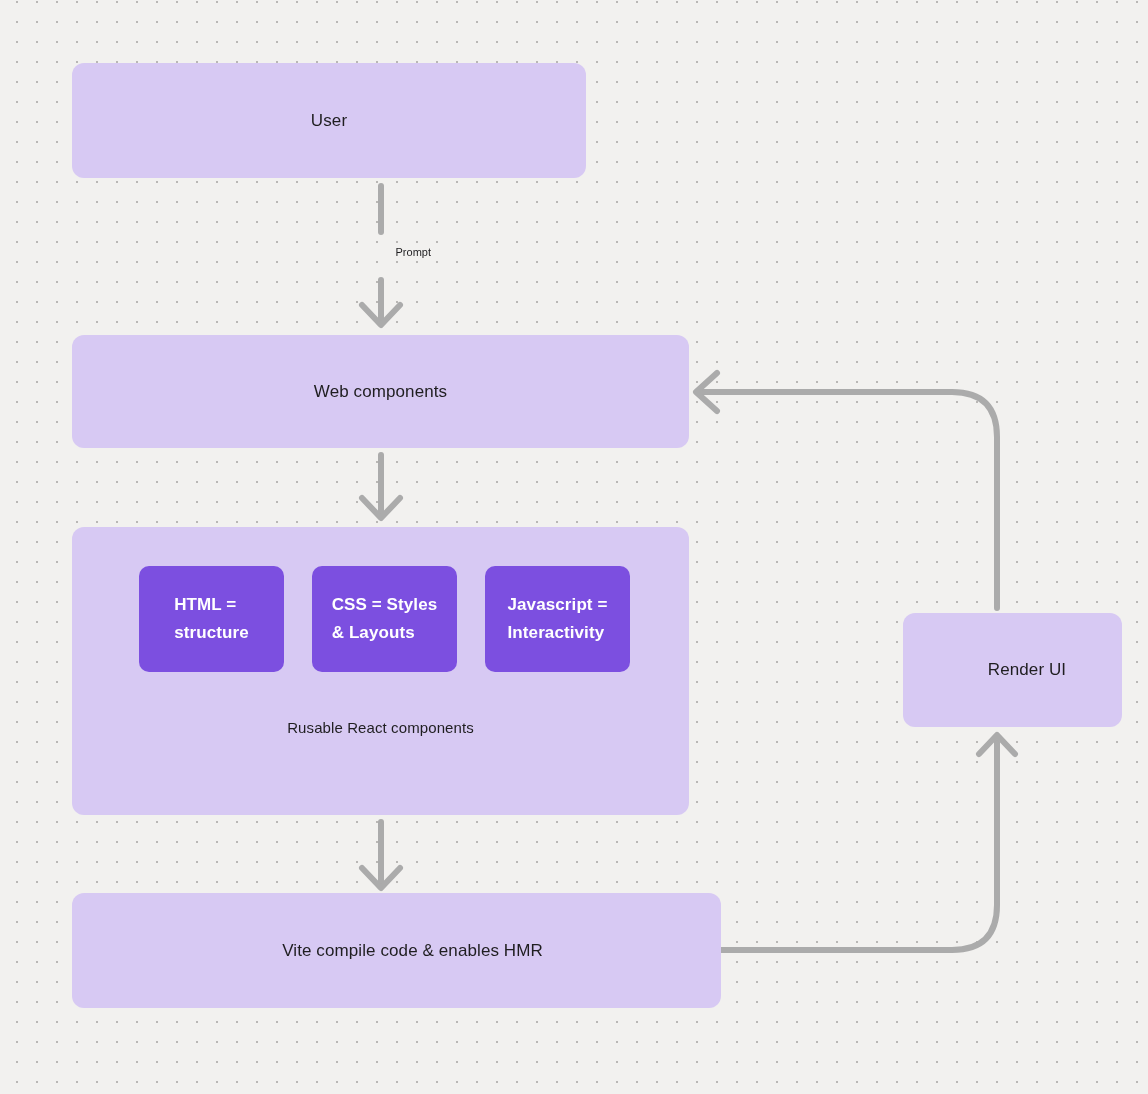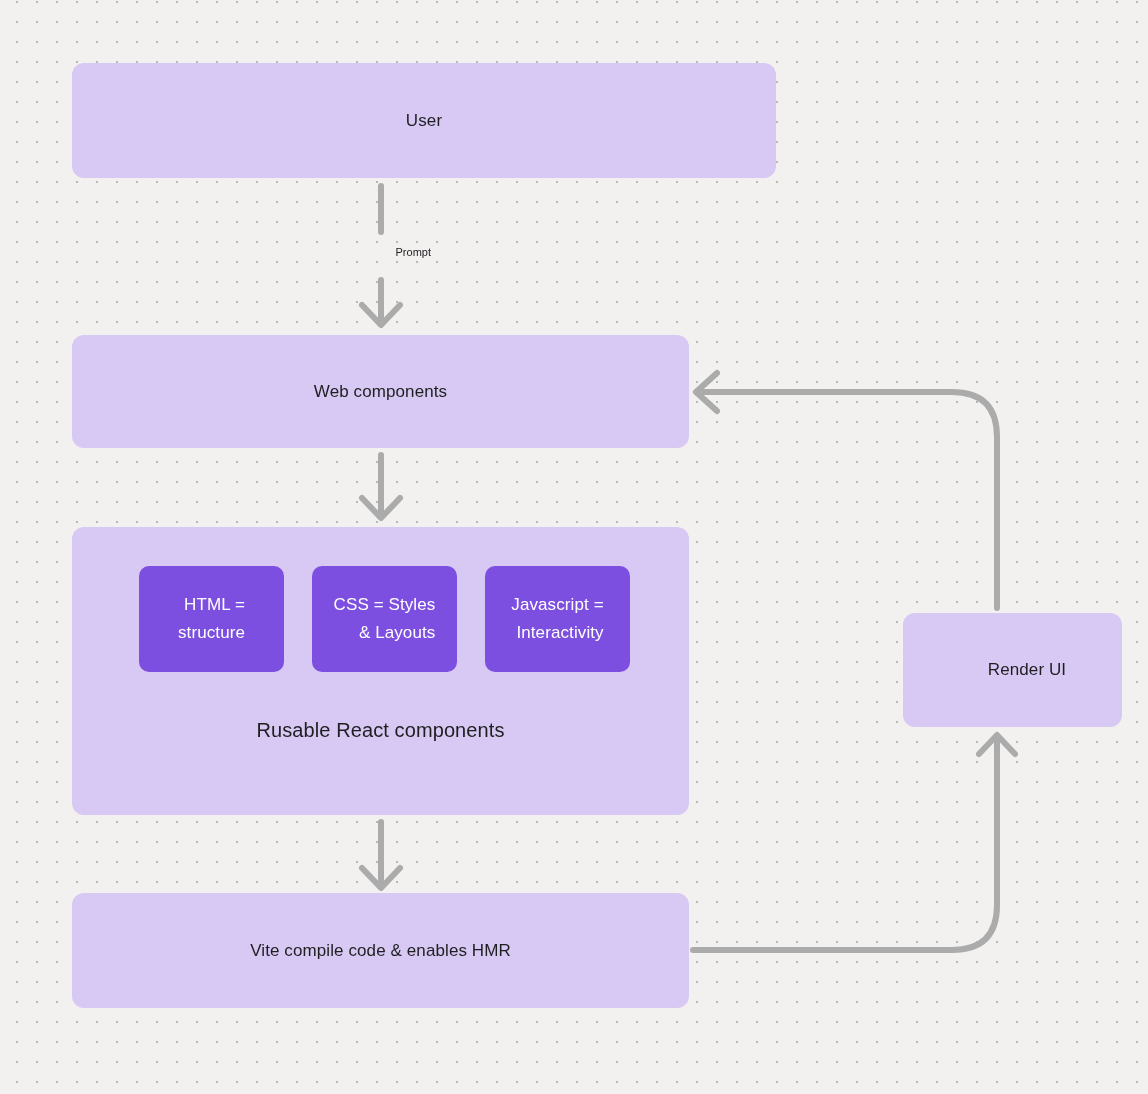--- a/index.html
+++ b/index.html
@@ -34,55 +34,55 @@
     background: var(--color-node_fill, #d6c9f2);
     border-radius: 12px;
     display: flex;
     align-items: center;
     justify-content: center;
     color: var(--color-node_text, #1f1e20);
     font-size: 17px;
     font-weight: 500;
     letter-spacing: 0.1px;
   }
-  .node-user            { left: 72px;  top: 63px;  width: 704px; height: 115px; text-align: right; }
+  .node-user            { left: 72px;  top: 63px;  width: 514px; height: 115px; text-align: right; }
   .node-webapp          { left: 72px;  top: 335px; width: 617px; height: 113px; }
   .node-group           { left: 72px;  top: 527px; width: 617px; height: 288px; display: block; }
-  .node-vite            { left: 72px;  top: 893px; width: 617px; height: 115px; }
+  .node-vite            { left: 72px;  top: 893px; width: 617px; height: 115px; padding-left: 32px; }
   .node-renderui        { left: 903px; top: 613px; width: 190px; height: 114px; padding-left: 29px; }
   .inner-row {
     position: absolute;
     left: 67px;
     top: 39px;
     display: flex;
     gap: 28px;
   }
   .inner {
     width: 145px;
     height: 106px;
     background: var(--color-inner_fill, #7c4fe0);
     color: var(--color-inner_text, #ffffff);
     border-radius: 10px;
     display: flex;
     align-items: center;
     justify-content: center;
-    text-align: right;
+    text-align: left;
     white-space: pre-line;
     font-size: 17px;
-    font-weight: 400;
+    font-weight: 700;
     line-height: 1.65;
   }
   .group-caption {
     position: absolute;
     left: 0;
     top: 192px;
     width: 100%;
     text-align: center;
     color: var(--color-node_text, #1f1e20);
-    font-size: 20px;
+    font-size: 15px;
     font-weight: 500;
   }
   .edge-label {
     position: absolute;
     left: 331px;
     top: 246px;
     width: 100px;
     text-align: right;
     color: var(--color-node_text, #1f1e20);
     font-size: 11px;

